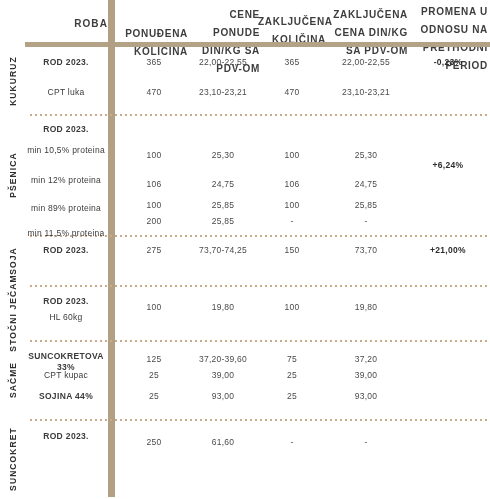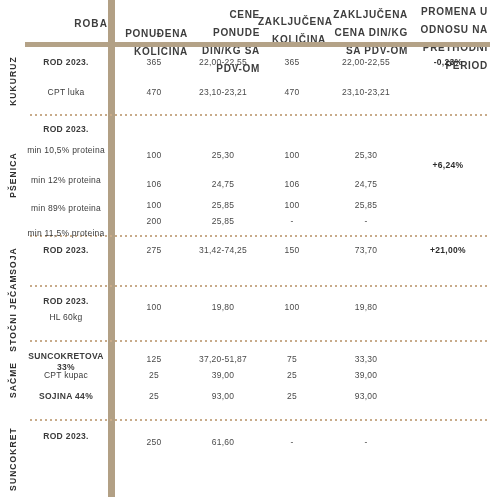--- a/index.html
+++ b/index.html
@@ -220,21 +220,21 @@
     <div class="cell v1" style="top:-12px">200</div>
     <div class="cell v2" style="top:-12px">25,85</div>
     <div class="cell v3" style="top:-12px">-</div>
     <div class="cell v4" style="top:-12px">-</div>
     <div class="cell v5"></div>
   </div>
 
   <div class="row" style="top:245px">
     <div class="cell name b">ROD 2023.</div>
     <div class="cell v1">275</div>
-    <div class="cell v2">31,42-74,25</div>
+    <div class="cell v2">73,70-74,25</div>
     <div class="cell v3">150</div>
     <div class="cell v4">73,70</div>
     <div class="cell v5">+21,00%</div>
   </div>
 
   <div class="row" style="top:296px">
     <div class="cell name b">ROD 2023.</div>
     <div class="cell v1" style="top:6px">100</div>
     <div class="cell v2" style="top:6px">19,80</div>
     <div class="cell v3" style="top:6px">100</div>
@@ -247,23 +247,23 @@
     <div class="cell v1"></div>
     <div class="cell v2"></div>
     <div class="cell v3"></div>
     <div class="cell v4"></div>
     <div class="cell v5"></div>
   </div>
 
   <div class="row" style="top:351px">
     <div class="cell name b">SUNCOKRETOVA 33%</div>
     <div class="cell v1" style="top:3px">125</div>
-    <div class="cell v2" style="top:3px">37,20-51,87</div>
+    <div class="cell v2" style="top:3px">37,20-39,60</div>
     <div class="cell v3" style="top:3px">75</div>
-    <div class="cell v4" style="top:3px">33,30</div>
+    <div class="cell v4" style="top:3px">37,20</div>
     <div class="cell v5"></div>
   </div>
 
   <div class="row" style="top:370px">
     <div class="cell name">CPT kupac</div>
     <div class="cell v1">25</div>
     <div class="cell v2">39,00</div>
     <div class="cell v3">25</div>
     <div class="cell v4">39,00</div>
     <div class="cell v5"></div>

